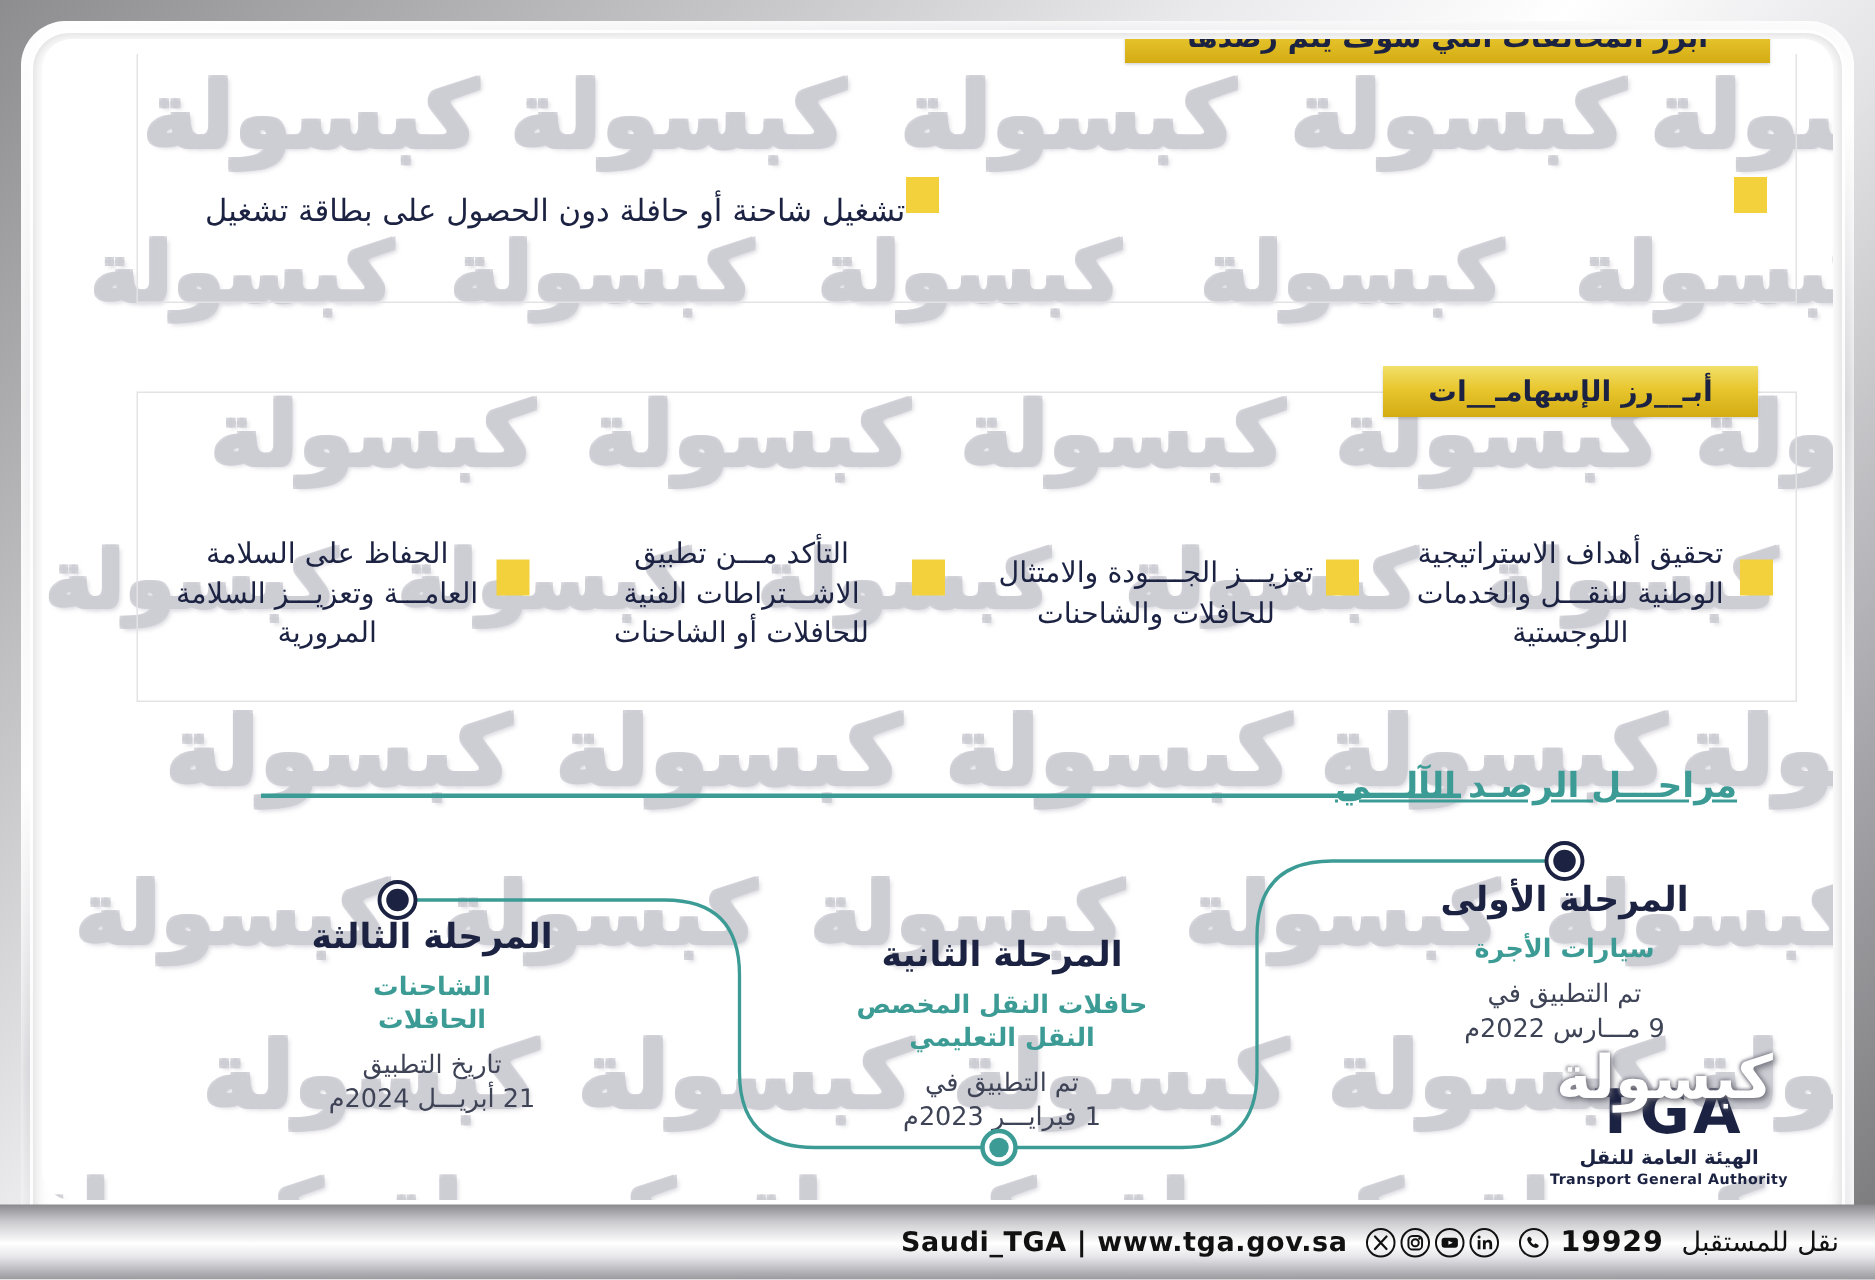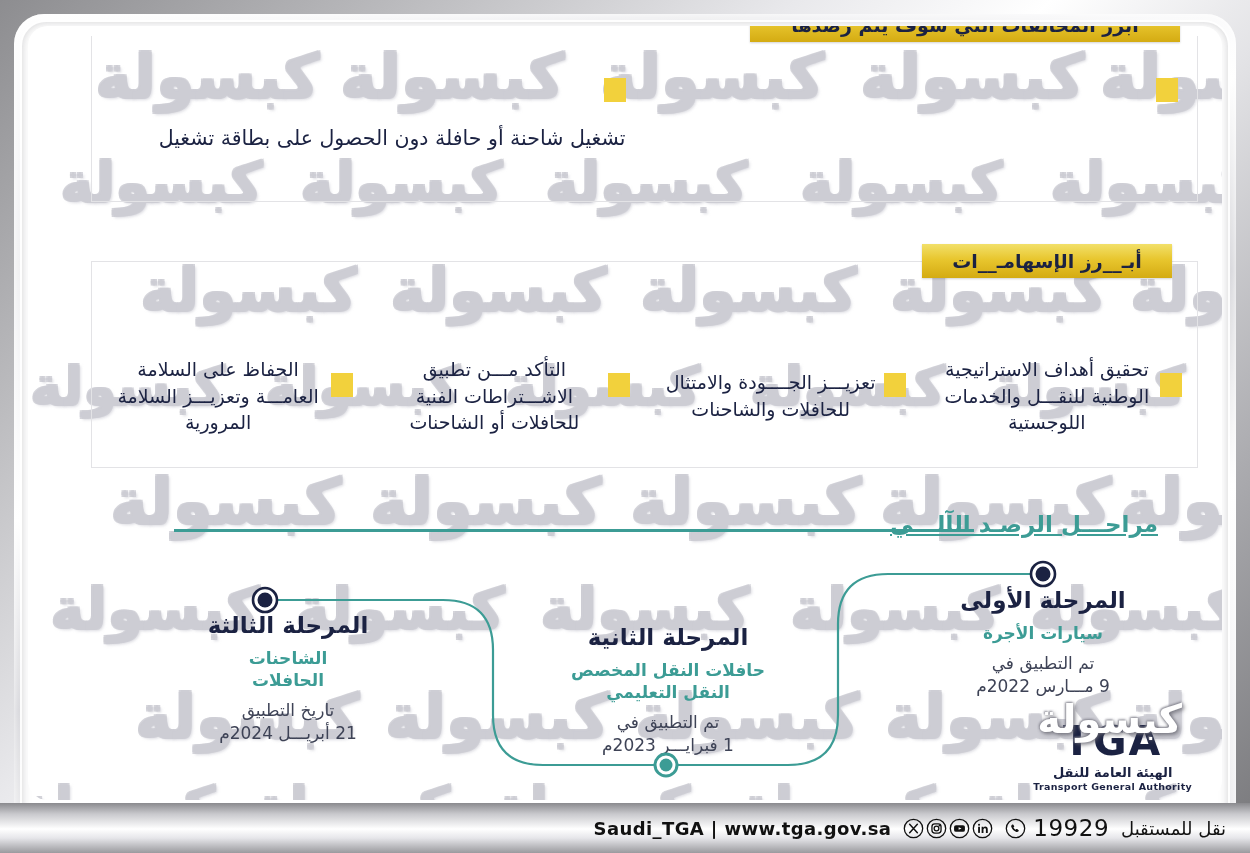--- a/index.html
+++ b/index.html
@@ -79,21 +79,21 @@
   
   #violations-card{left:63px;top:10px;width:1105px;height:165px;border-top:none;}
   #violations-title{
     right:42px;top:-18px;width:430px;height:34px;font-size:19px;
   }
   #violations-grid{
     position:absolute;left:63px;top:52px;width:1105px;height:125px;
     display:flex;flex-direction:row;z-index:5;
   }
   .v-item{
-    flex:1;display:flex;flex-direction:column;align-items:flex-start;
+    flex:1;display:flex;flex-direction:row;align-items:center;
     padding:0 18px;box-sizing:border-box;
   }
   .sq{
     width:22px;height:24px;background:#F2D13C;margin-bottom:22px;flex:none;
   }
   .v-text{
     font-size:20.5px;line-height:1.45;color:#1b2242;text-align:center;
     font-weight:500;
   }
 
@@ -151,21 +151,21 @@
     background:linear-gradient(180deg,#8a8a8e 0%,#c9c9cd 22%,#ffffff 52%,#e6e6ea 70%,#9a9a9e 100%);
     display:flex;align-items:center;z-index:12;
     direction:rtl;
   }
   #footer-inner{
     display:flex;align-items:center;gap:12px;padding-right:24px;
     font-size:18px;color:#1a1a1a;font-weight:600;
   }
   #tagline{font-size:18px;font-weight:normal;color:#111;}
   #phone-group{display:flex;align-items:center;gap:7px;direction:ltr;}
-  #phone-num{font-size:23px;letter-spacing:.5px;color:#111;font-weight:400;}
+  #phone-num{font-size:19px;letter-spacing:.5px;color:#111;font-weight:700;}
   #socials{display:flex;align-items:center;gap:2px;direction:ltr;}
   .soc{width:21px;height:21px;}
   #handle{direction:ltr;font-size:18px;color:#111;letter-spacing:.4px;font-weight:600;}
 </style>
 </head>
 <body>
 
 <div id="frame-outer"></div>
 <div id="frame-bevel"></div>
 <div id="frame-inner-shadow"></div>

